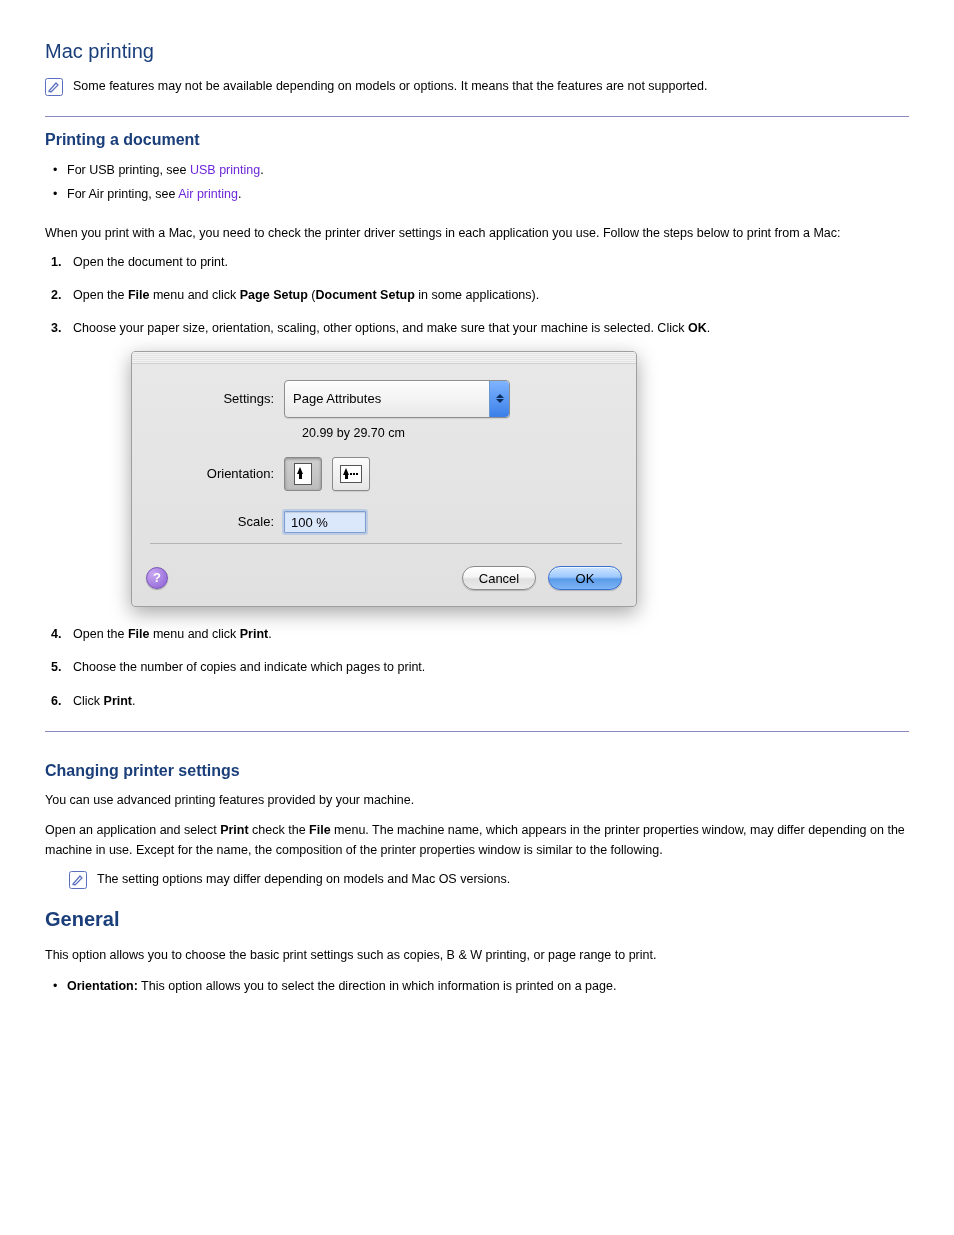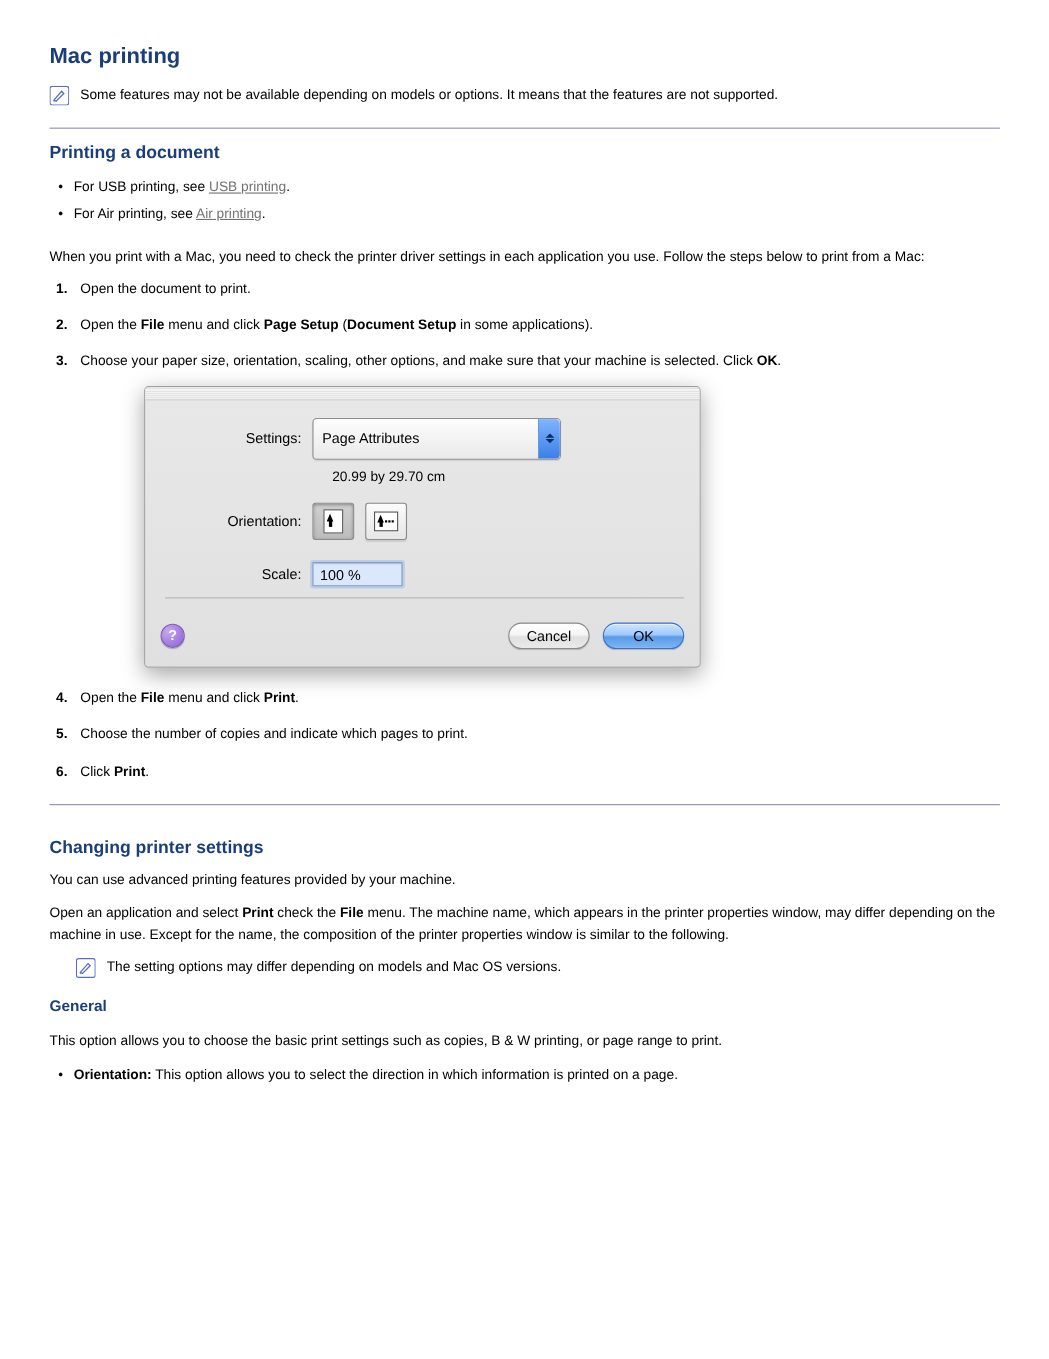--- a/index.html
+++ b/index.html
@@ -7,21 +7,21 @@
     font-family: "Helvetica Neue", Arial, sans-serif;
     font-size: 13px;
     color: #000;
     width: 954px;
     background: #fff;
     padding: 40px 45px 60px 45px;
   }
   .section-title {
     font-size: 20px;
     color: #1a3e7a;
-    font-weight: 700;
+    font-weight: 400;
     margin-bottom: 14px;
     margin-left: 0;
   }
   .note-row {
     display: flex;
     align-items: flex-start;
     margin-bottom: 16px;
   }
   .note-icon {
     width: 18px; height: 18px;
@@ -53,21 +53,21 @@
     font-size: 12.5px;
     line-height: 1.9;
   }
   ul.bullets li::before {
     content: "•";
     position: absolute;
     left: 4px;
     top: 0;
     color: #000;
   }
-  .link { color: #737373; text-decoration: underline; cursor: pointer; }
+  .link { color: #6d28d9; cursor: pointer; }
   .bold { font-weight: 700; }
   ol.steps {
     margin-left: 4px;
     list-style: none;
     counter-reset: step;
   }
   ol.steps > li {
     counter-increment: step;
     position: relative;
     padding-left: 24px;
@@ -383,21 +383,21 @@
     <span class="note-icon">
       <svg viewBox="0 0 18 18">
         <rect x="0.5" y="0.5" width="17" height="17" rx="2" fill="#fff" stroke="#5a6fbf" stroke-width="1"></rect>
         <path d="M4 13 L11 5 L13 7 L6 14 Z" fill="none" stroke="#5a6fbf" stroke-width="1.2"></path>
         <path d="M4 13 L3.5 14.5 L5 14 Z" fill="#5a6fbf"></path>
       </svg>
     </span>
     <span class="note-text">The setting options may differ depending on models and Mac OS versions.</span>
   </div>
 
-  <div class="bold body-text" style="color:#1a3e7a;font-size:14px;">General</div>
+  <div class="bold body-text" style="color:#1a3e7a;font-size:20px;">General</div>
   <div class="body-text">This option allows you to choose the basic print settings such as copies, B &amp; W printing, or page range to print.</div>
 
   <ul class="bullets">
     <li>
       <span class="bold">Orientation:</span><span> This option allows you to select the direction in which information is printed on a page.</span>
     </li>
   </ul>
 </div>
 
 </body></html>

